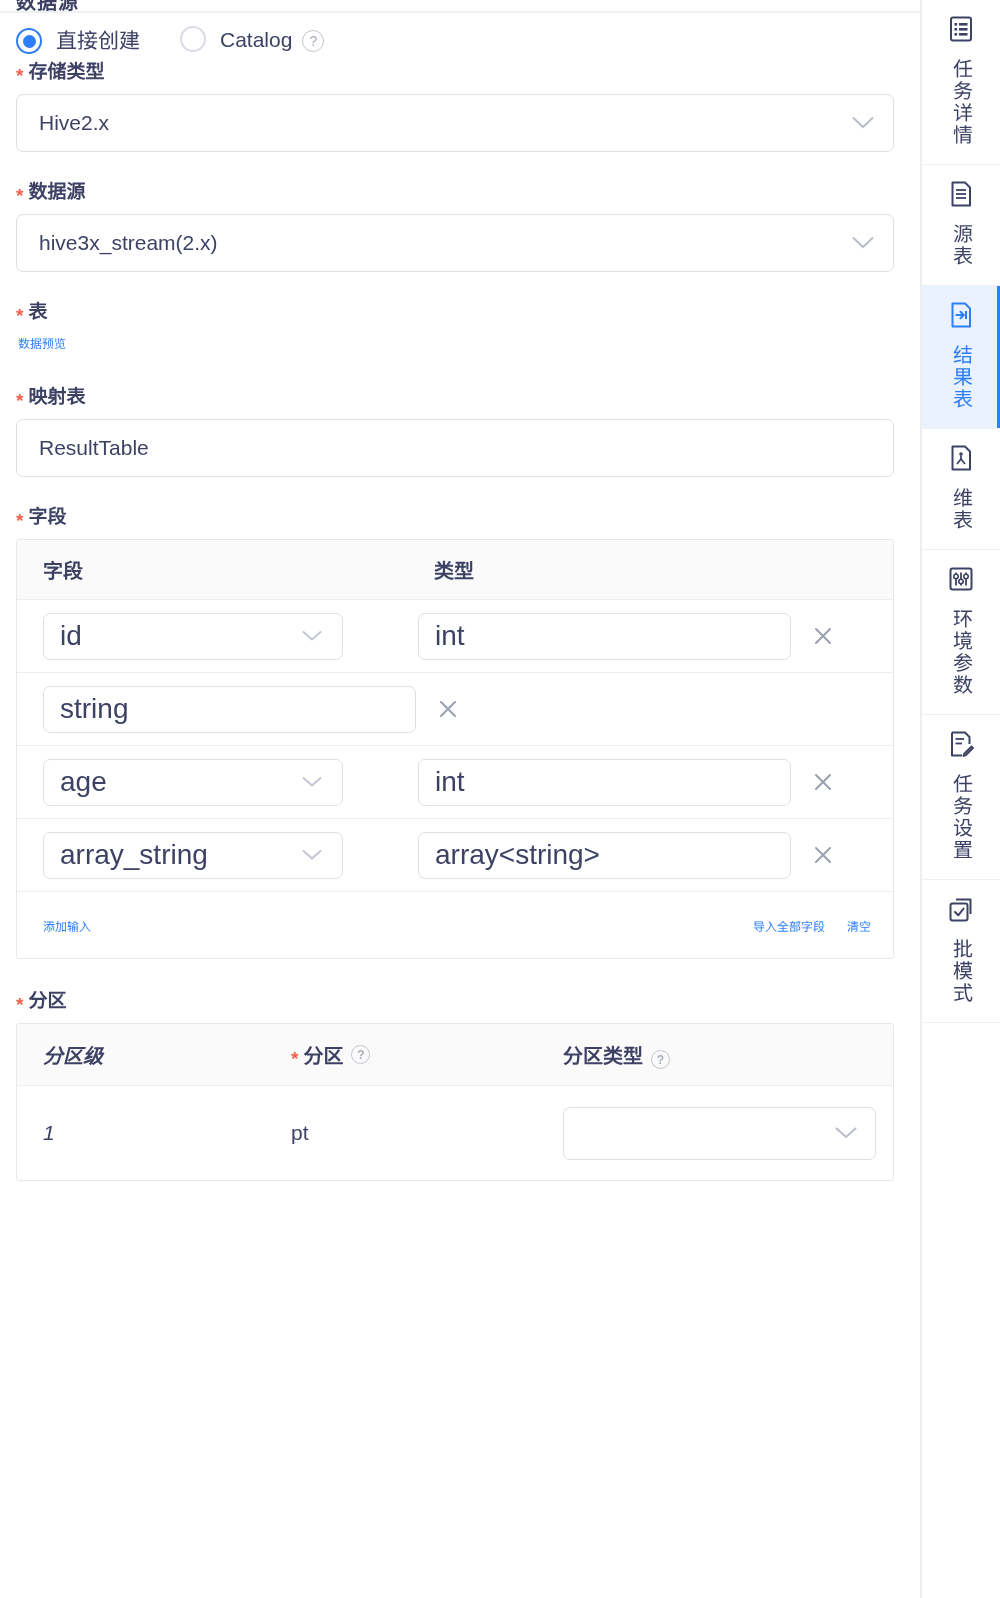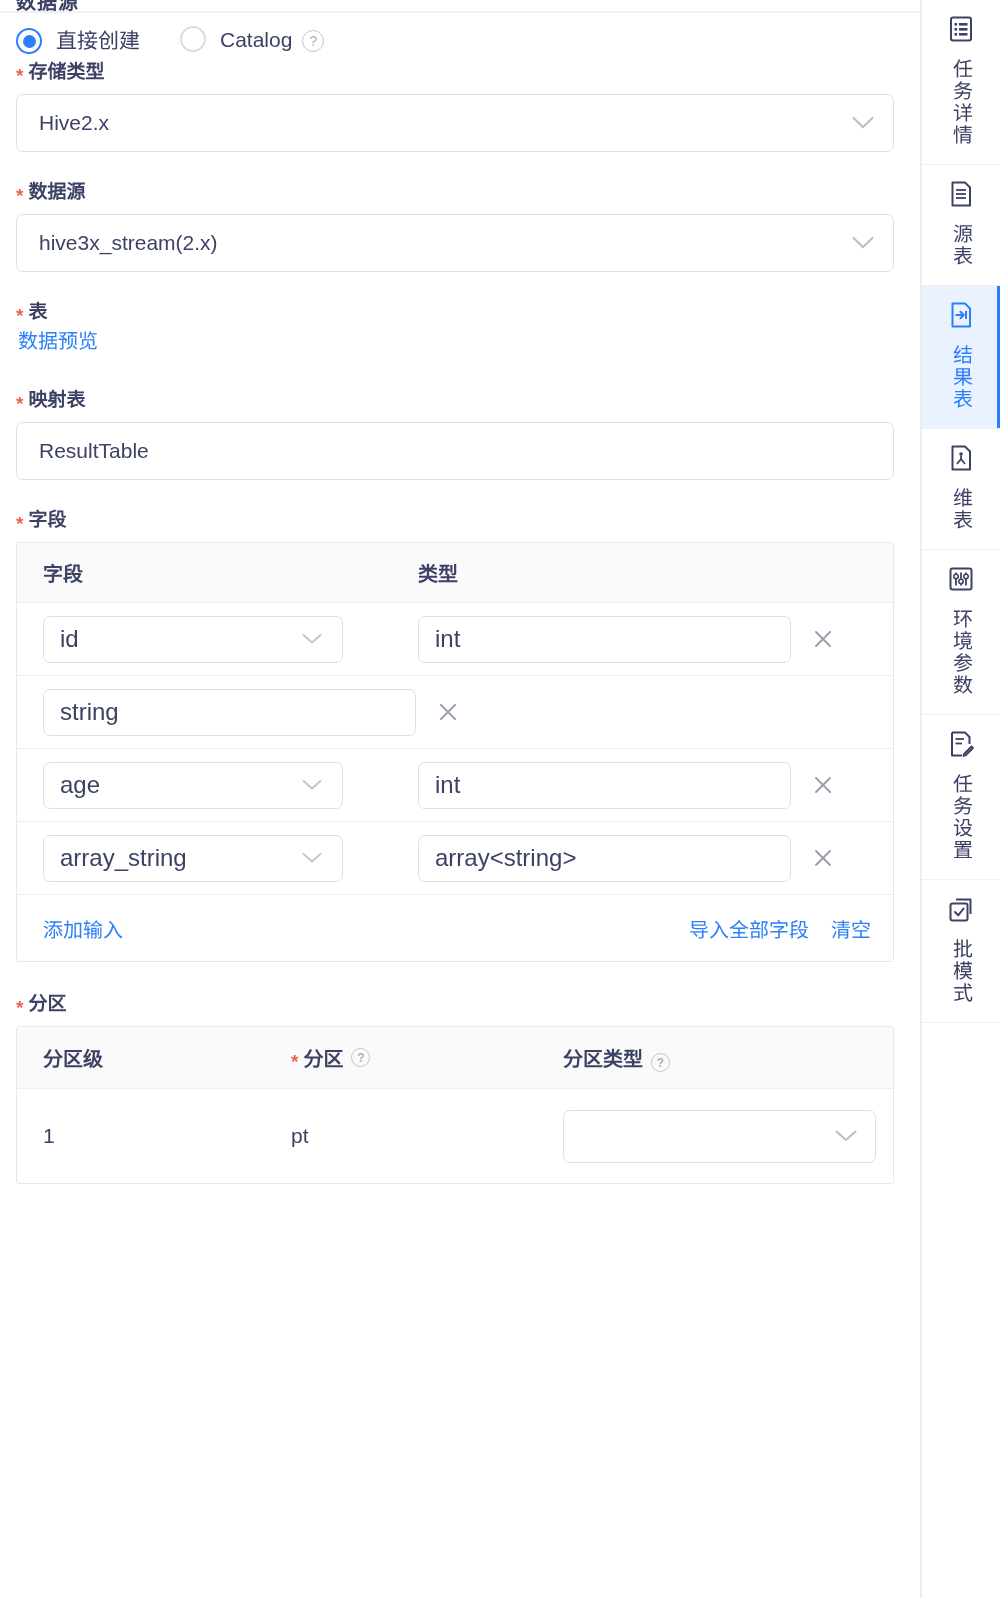--- a/index.html
+++ b/index.html
@@ -112,21 +112,21 @@
   }
   .chev {
     position: absolute; right: 20px; top: 50%;
     transform: translateY(-50%);
     pointer-events: none;
   }
   .chev svg { display: block; }
 
   .link {
     color: #2d7ff9;
-    font-size: 20px;
+    font-size: 12px;
     cursor: pointer;
     display: inline-block;
   }
   .preview-link { margin: -16px 0 34px 2px; }
 
   
   .tbl {
     width: 878px;
     border: 1.5px solid #e6e8ed;
     border-radius: 3px;
@@ -139,36 +139,36 @@
     background: #fafafb;
     height: 60px;
     align-items: center;
     padding: 0 0 0 26px;
     border-bottom: 1.5px solid #eceef2;
     font-size: 20px;
     font-weight: bold;
     color: #3d4265;
   }
   .c-field { width: 375px; flex: 0 0 auto; }
-  .c-type  { width: 400px; flex: 0 0 auto; }
+  .c-type  { width: 400px; flex: 0 0 auto; margin-left: 16px; }
 
   .tbl-row {
     display: flex;
     align-items: center;
     height: 73px;
     padding: 0 0 0 26px;
     border-bottom: 1.5px solid #eceef2;
   }
   .cell-sel { width: 375px; flex: 0 0 auto; position: relative; }
   .cell-txt { width: 375px; flex: 0 0 auto; }
   .mini-ipt {
     height: 47px;
     border: 1.5px solid #dcdfe6;
     border-radius: 7px;
-    font-size: 24px;
+    font-size: 28px;
     color: #3d4265;
     padding: 0 34px 0 16px;
     display: flex; align-items: center;
     background: #fff;
     white-space: nowrap; overflow: hidden;
   }
   .cell-sel .mini-ipt { width: 300px; }
   .cell-txt .mini-ipt { width: 373px; padding-right: 5px; }
   .cell-sel .chev { right: 96px; }
   .del-x {
@@ -189,21 +189,21 @@
   
   .ptbl { width: 878px; border: 1.5px solid #e6e8ed; border-radius: 3px; background:#fff; overflow:hidden; }
   .ptbl-head {
     display: flex; align-items: center;
     background: #fafafb;
     height: 62px;
     padding-left: 26px;
     border-bottom: 1.5px solid #eceef2;
     font-size: 20px; font-weight: bold; color: #3d4265;
   }
-  .p-c1 { width: 248px; flex: 0 0 auto; }
+  .p-c1 { width: 248px; flex: 0 0 auto; font-style: italic; }
   .p-c2 { width: 272px; flex: 0 0 auto; display: flex; align-items: center; }
   .p-c3 { flex: 1 1 auto; display: flex; align-items: flex-end; }
   .ptbl-row {
     display: flex; align-items: center;
     height: 94px;
     padding-left: 26px;
     font-size: 21px; color: #3d4265; font-weight: normal;
   }
   .ptbl-row .p-c1, .ptbl-row .p-c2 { font-weight: normal; }
   .psel {

